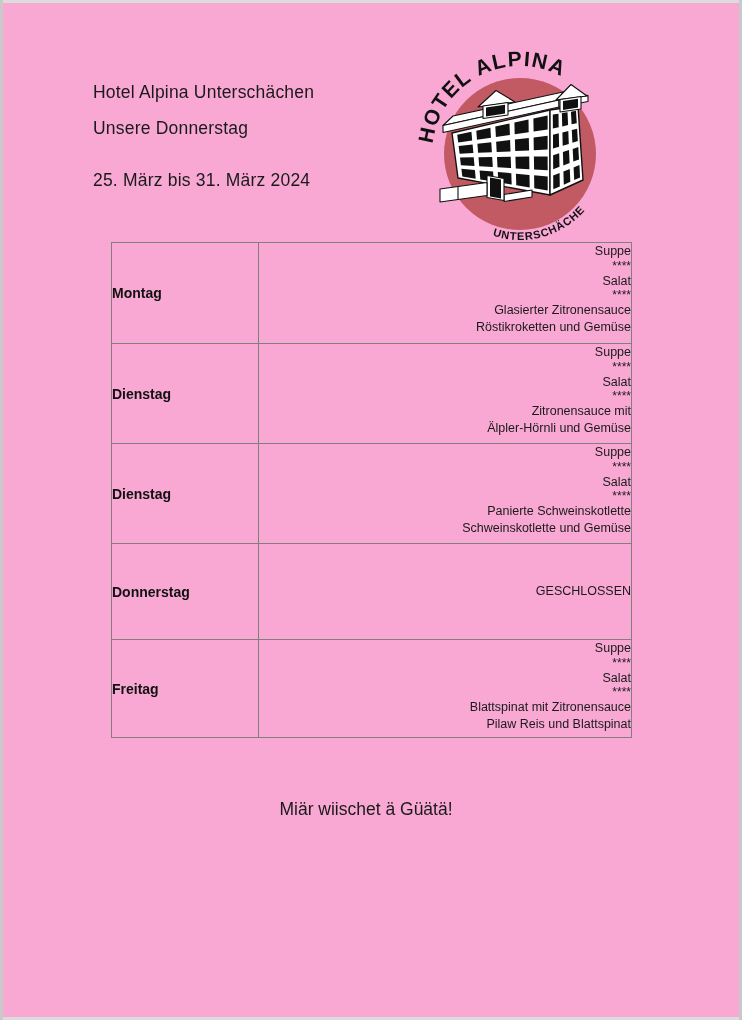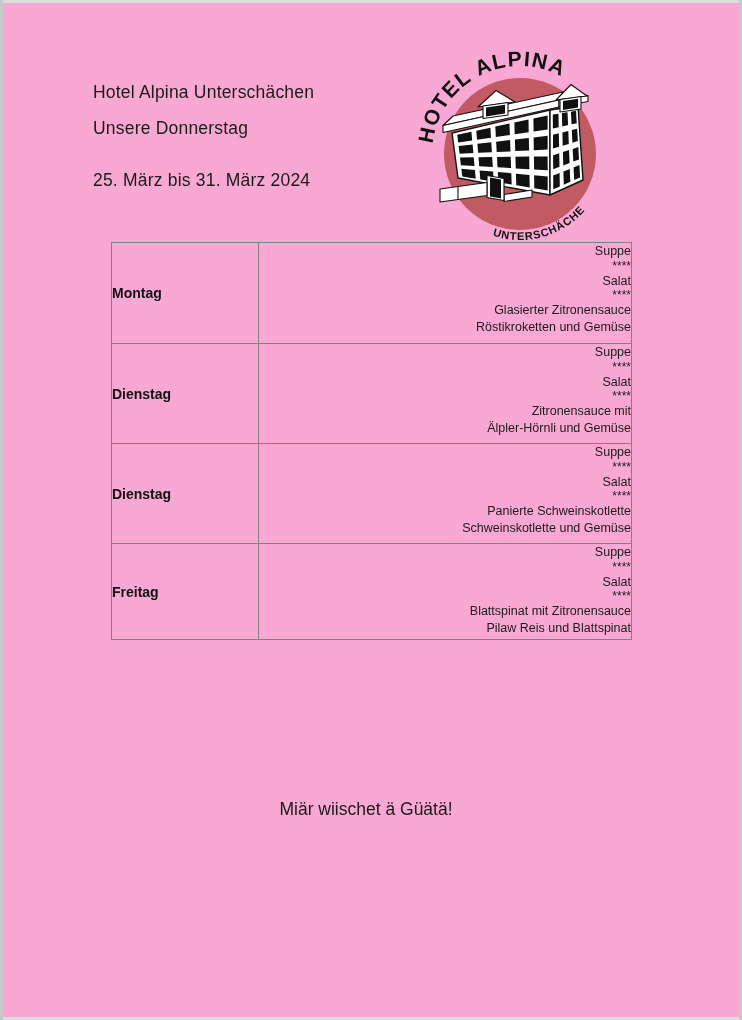--- a/index.html
+++ b/index.html
@@ -162,20 +162,26 @@
           <td class="menu-cell">
             <div class="menu-line">Suppe</div>
             <div class="menu-line stars">****</div>
             <div class="menu-line">Salat</div>
             <div class="menu-line stars">****</div>
             <div class="menu-line">Panierte Schweinskotlette</div>
             <div class="menu-line">Schweinskotlette und Gemüse</div>
           </td>
         </tr>
         <tr>
+          <td class="day-cell">Donnerstag</td>
+          <td class="menu-cell single">
+            <div class="menu-line">GESCHLOSSEN</div>
+          </td>
+        </tr>
+        <tr>
           <td class="day-cell">Freitag</td>
           <td class="menu-cell">
             <div class="menu-line">Suppe</div>
             <div class="menu-line stars">****</div>
             <div class="menu-line">Salat</div>
             <div class="menu-line stars">****</div>
             <div class="menu-line">Blattspinat mit Zitronensauce</div>
             <div class="menu-line">Pilaw Reis und Blattspinat</div>
           </td>
         </tr>

